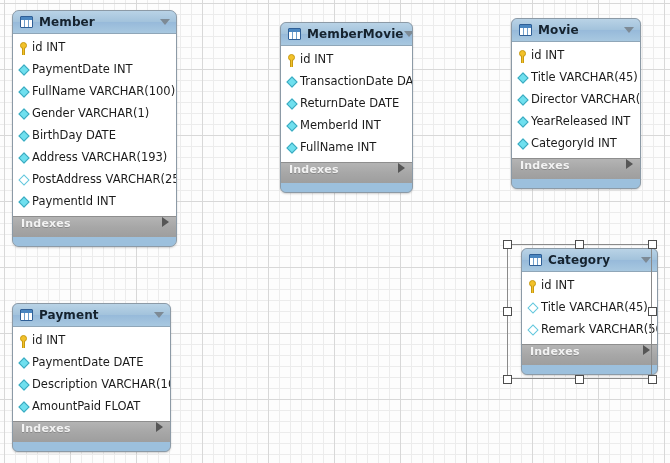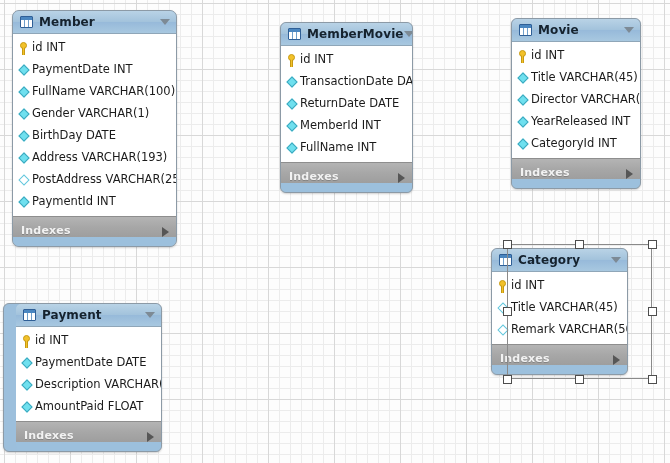--- a/index.html
+++ b/index.html
@@ -151,21 +151,21 @@
     transform: rotate(45deg);
   }
   .ico-diamond.hollow::before {
     background: #ffffff;
     border: 1px solid #62c7dd;
   }
 
   .tbl-indexes {
     height: 20px;
     display: flex;
-    align-items: flex-end;
+    align-items: flex-start;
     padding: 0 7px 0 8px;
     background: linear-gradient(to bottom, #b4b4b4 0%, #a7a7a7 50%, #9e9e9e 100%);
     border-top: 1px solid #8e8e8e;
   }
   .idx-label {
     font-size: 11px;
     font-weight: bold;
     color: #f2f2f2;
     text-shadow: 0 1px 0 rgba(0,0,0,0.18);
     letter-spacing: 0.2px;
@@ -309,21 +309,21 @@
           <span class="ico-diamond"></span>
           <span class="col-text">CategoryId INT</span>
         </div>
       </div>
       <div class="tbl-indexes">
         <span class="idx-label">Indexes</span>
         <span class="idx-caret"></span>
       </div>
       <div class="tbl-foot"></div>
     </div>
-    <div class="table-node" style="left: 3px; top: 303px; width: 159px; padding-left: 12px;">
+    <div class="table-node" style="left: 12px; top: 303px; width: 159px;">
       <div class="tbl-header">
         <span class="tbl-icon"></span>
         <span class="tbl-title">Payment</span>
         <span class="tbl-caret"></span>
       </div>
       <div class="tbl-body">
         <div class="col-row">
           <span class="ico-key"></span>
           <span class="col-text">id INT</span>
         </div>
@@ -339,21 +339,21 @@
           <span class="ico-diamond"></span>
           <span class="col-text">AmountPaid FLOAT</span>
         </div>
       </div>
       <div class="tbl-indexes">
         <span class="idx-label">Indexes</span>
         <span class="idx-caret"></span>
       </div>
       <div class="tbl-foot"></div>
     </div>
-    <div class="table-node" style="left: 491px; top: 248px; width: 137px;">
+    <div class="table-node" style="left: 521px; top: 248px; width: 137px;">
       <div class="tbl-header">
         <span class="tbl-icon"></span>
         <span class="tbl-title">Category</span>
         <span class="tbl-caret"></span>
       </div>
       <div class="tbl-body">
         <div class="col-row">
           <span class="ico-key"></span>
           <span class="col-text">id INT</span>
         </div>

